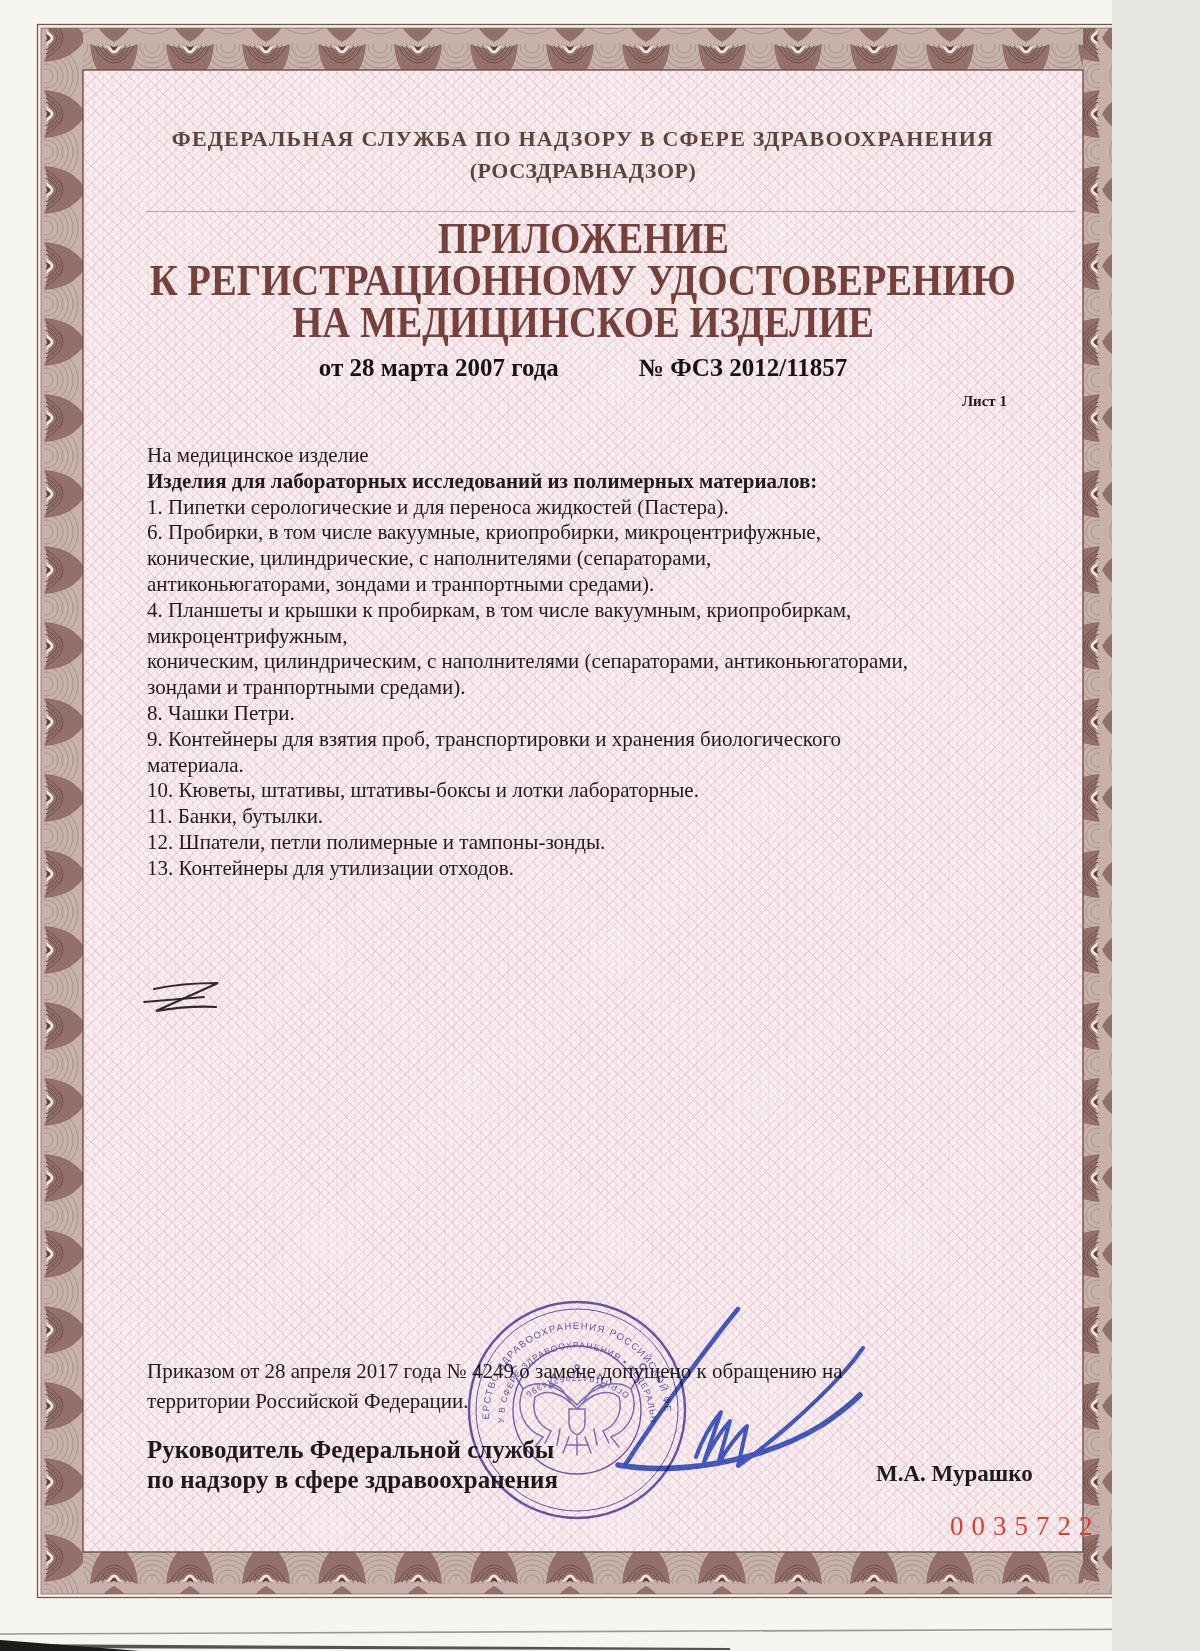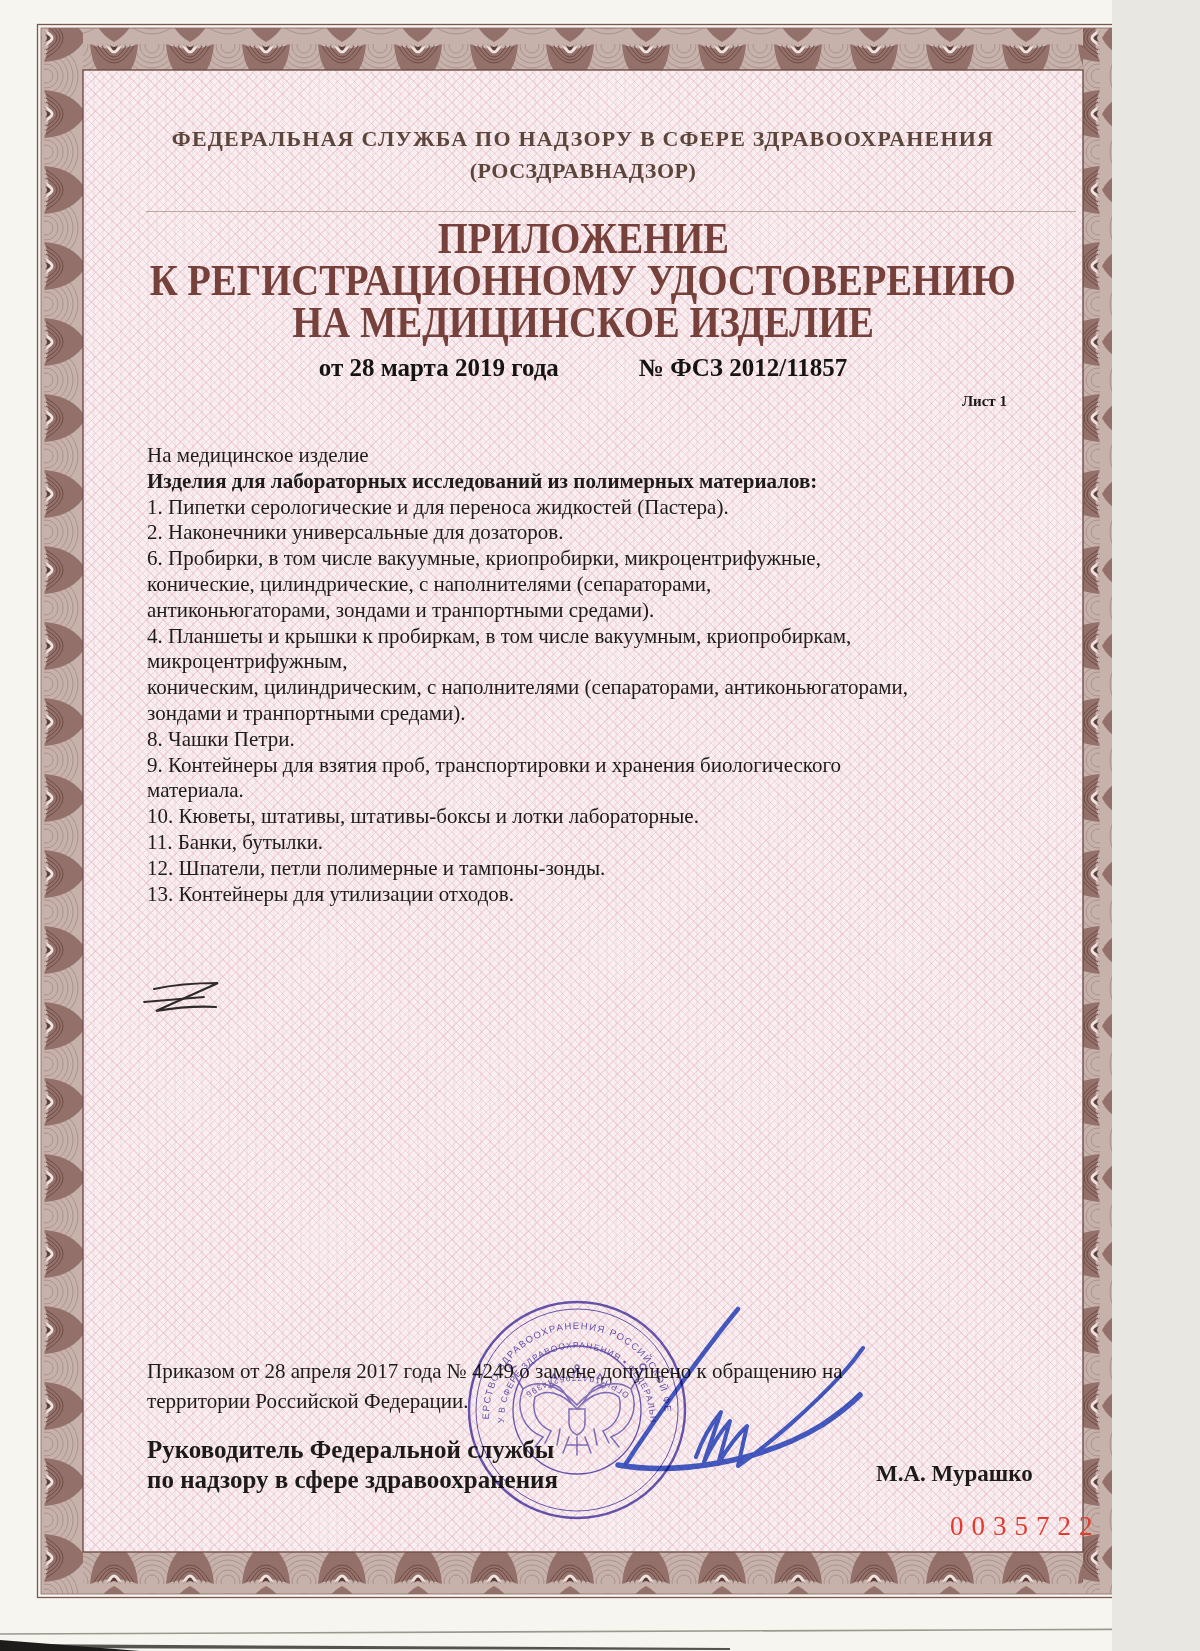--- a/index.html
+++ b/index.html
@@ -106,31 +106,30 @@
       <span class="title-line" style="display:inline-block">ПРИЛОЖЕНИЕ</span>
     </div>
     <div class="abs center" style="top:188px">
       <span class="title-line" style="display:inline-block">К РЕГИСТРАЦИОННОМУ УДОСТОВЕРЕНИЮ</span>
     </div>
     <div class="abs center" style="top:230px">
       <span class="title-line" style="display:inline-block">НА МЕДИЦИНСКОЕ ИЗДЕЛИЕ</span>
     </div>
 
     <div class="abs regline" style="top:283px;left:0;width:100%">
-      <span>от  28 марта 2019 года</span>
+      <span>от  28 марта 2007 года</span>
       <span>№  ФСЗ 2012/11857</span>
     </div>
 
     <div class="abs sheet" style="top:322px;right:75px">Лист 1</div>
 
     <div class="abs body-text" style="top:372px;left:63px">
       <div>На медицинское изделие</div>
       <div class="bold">Изделия для лабораторных исследований из полимерных материалов:</div>
       <div class="preline">1. Пипетки серологические и для переноса жидкостей (Пастера).</div>
-      <div class="preline">2. Наконечники универсальные для дозаторов.</div>
       <div class="preline">6. Пробирки, в том числе вакуумные, криопробирки, микроцентрифужные,
 конические, цилиндрические, с наполнителями (сепараторами,
 антиконьюгаторами, зондами и транпортными средами).</div>
       <div class="preline">4. Планшеты и крышки к пробиркам, в том числе вакуумным, криопробиркам,
 микроцентрифужным,
 коническим, цилиндрическим, с наполнителями (сепараторами, антиконьюгаторами,
 зондами и транпортными средами).</div>
       <div class="preline">8. Чашки Петри.</div>
       <div class="preline">9. Контейнеры для взятия проб, транспортировки и хранения биологического
 материала.</div>

